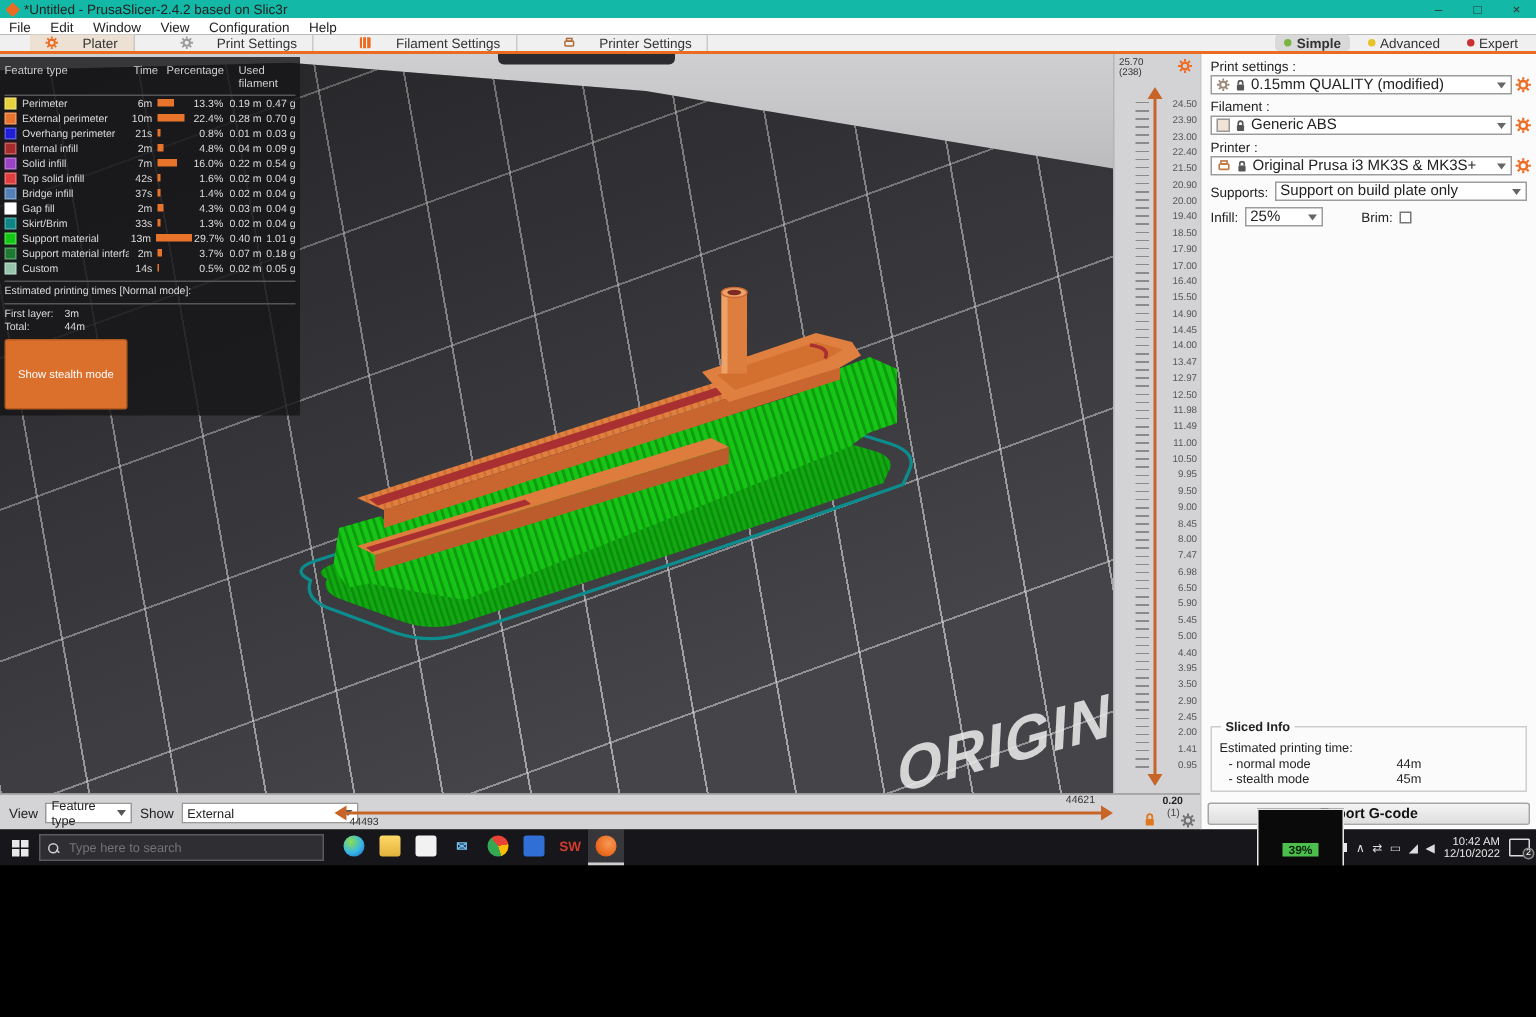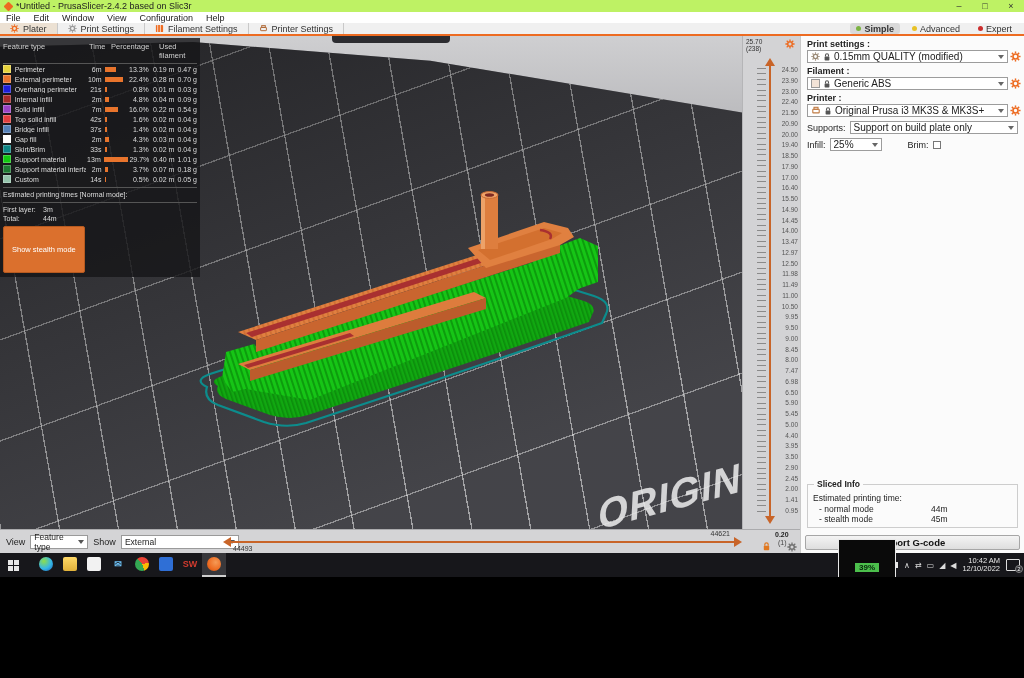--- a/index.html
+++ b/index.html
@@ -1,31 +1,31 @@
 <!DOCTYPE html>
 <html><head>
 <meta charset="utf-8">
 <style>
   html,body{margin:0;padding:0;background:#000;}
   *{box-sizing:border-box;}
   .screen{position:relative;width:1024px;height:678px;background:#000;overflow:hidden;
           font-family:"Liberation Sans",sans-serif;-webkit-font-smoothing:antialiased;}
   
-  .titlebar{position:absolute;left:0;top:0;width:1024px;height:12px;background:#bef264;
+  .titlebar{position:absolute;left:0;top:0;width:1024px;height:12px;background:#14b8a6;
             display:flex;align-items:center;font-size:9px;color:#222;}
   .app-logo{width:7px;height:7px;background:#ed6b21;margin:0 4px 0 5px;border-radius:1px;transform:rotate(45deg);}
   .win-controls{margin-left:auto;display:flex;}
   .win-controls span{width:26px;text-align:center;font-size:9px;line-height:12px;color:#333;cursor:default;}
   
   .menubar{position:absolute;left:0;top:12px;width:1024px;height:11px;background:#fff;
            display:flex;align-items:center;gap:13px;padding-left:6px;font-size:9px;color:#222;}
   
   .tabbar{position:absolute;left:0;top:23px;width:1024px;height:13px;background:#f0f0f0;
           border-bottom:2px solid #ed6b21;display:flex;align-items:stretch;font-size:9px;color:#333;}
-  .tab{display:flex;align-items:center;gap:4px;padding:0 10px;border-right:1px solid #c9c9c9;}
+  .tab{display:flex;align-items:center;gap:16px;padding:0 10px;border-right:1px solid #c9c9c9;margin-left:20px;}
   .tab.selected{background:#ece1d3;}
   .tab .ticon{width:9px;height:9px;display:inline-block;}
   .modes{margin-left:auto;display:flex;align-items:center;gap:6px;padding-right:6px;}
   .mode{display:flex;align-items:center;gap:3px;padding:0 6px;height:11px;border-radius:3px;font-size:9px;}
   .dot{width:5px;height:5px;border-radius:50%;}
   
   .vp{position:absolute;left:0;top:36px;width:742px;height:493px;overflow:hidden;
       background:linear-gradient(180deg,#cfcfd1 0%,#b9b9bc 18%,#8a8a8e 55%,#707074 100%);}
   .plate{position:absolute;inset:0;background-color:#3a3a3f;
       clip-path:polygon(0 2.2%,26% 1.2%,58% 5%,100% 15.5%,100% 100%,0 100%);
@@ -81,21 +81,21 @@
   .hs-max{position:absolute;right:70px;top:0;font-size:7px;color:#333;}
   .hs-min{position:absolute;left:233px;top:15px;font-size:7px;color:#333;}
   .bbar-right{position:absolute;left:742px;top:0;width:58px;height:24px;font-size:7px;color:#222;}
   .bv{position:absolute;left:33px;top:1px;font-weight:bold;}
   .bl{position:absolute;left:36px;top:9px;color:#444;}
   .lockicon{position:absolute;left:20px;top:12px;color:#e07820;}
   .gearbtn{position:absolute;right:3px;top:12px;color:#707070;}
   
   .sidebar{position:absolute;left:800px;top:36px;width:224px;height:517px;background:#fbfbfb;
       border-left:1px solid #c9c9c9;font-size:9px;color:#222;display:flex;flex-direction:column;}
-  .sb-label{margin:3px 6px 1px 6px;font-weight:bold;}
+  .sb-label{margin:3px 6px 1px 6px;}
   .combo-row{display:flex;align-items:center;margin:0 3px 0 6px;gap:2px;}
   .combo{flex:1;display:flex;align-items:center;gap:3px;background:#fff;border:1px solid #9c9c9c;height:13px;padding:0 3px;font-size:10px;}
   .combo .chev{margin-left:auto;width:0;height:0;border-left:3px solid transparent;border-right:3px solid transparent;border-top:4px solid #666;}
   .combo .cicon{color:#9a8a76;} .combo .lk{color:#555;}
   .fil-swatch{width:9px;height:9px;background:#f2e3d7;border:1px solid #999;}
   .cog-after{color:#ed6b21;}
   .row-inline{display:flex;align-items:center;margin:4px 6px 0 6px;gap:4px;}
   .checkbox{width:8px;height:8px;background:#fff;border:1px solid #777;}
   .sb-spacer{flex:1;}
   .panel{position:relative;border:1px solid #cdcdcd;margin:0 6px 5px 6px;padding:7px 5px 3px 5px;font-size:8.5px;}
@@ -601,20 +601,24 @@
 
   <div class="taskbar">
     <div class="start">
       <span class="winlogo">
           <i></i>
           <i></i>
           <i></i>
           <i></i>
         </span>
     </div>
+    <div class="searchbox">
+      <span class="lens"></span>
+      <input placeholder="Type here to search" style="">
+    </div>
     <div class="tb-apps">
 
         <div class="tb-tile">
           <div class="tb-ic" style="background: radial-gradient(circle at 35% 30%, rgb(142, 222, 76), rgb(53, 183, 232) 55%, rgb(30, 99, 180)); border-radius: 50%;">
             <span style="font-size:9px;line-height:14px"></span>
           </div>
         </div>
 
         <div class="tb-tile">
           <div class="tb-ic" style="background: linear-gradient(rgb(255, 217, 104), rgb(226, 178, 58)); border-radius: 2px;">

